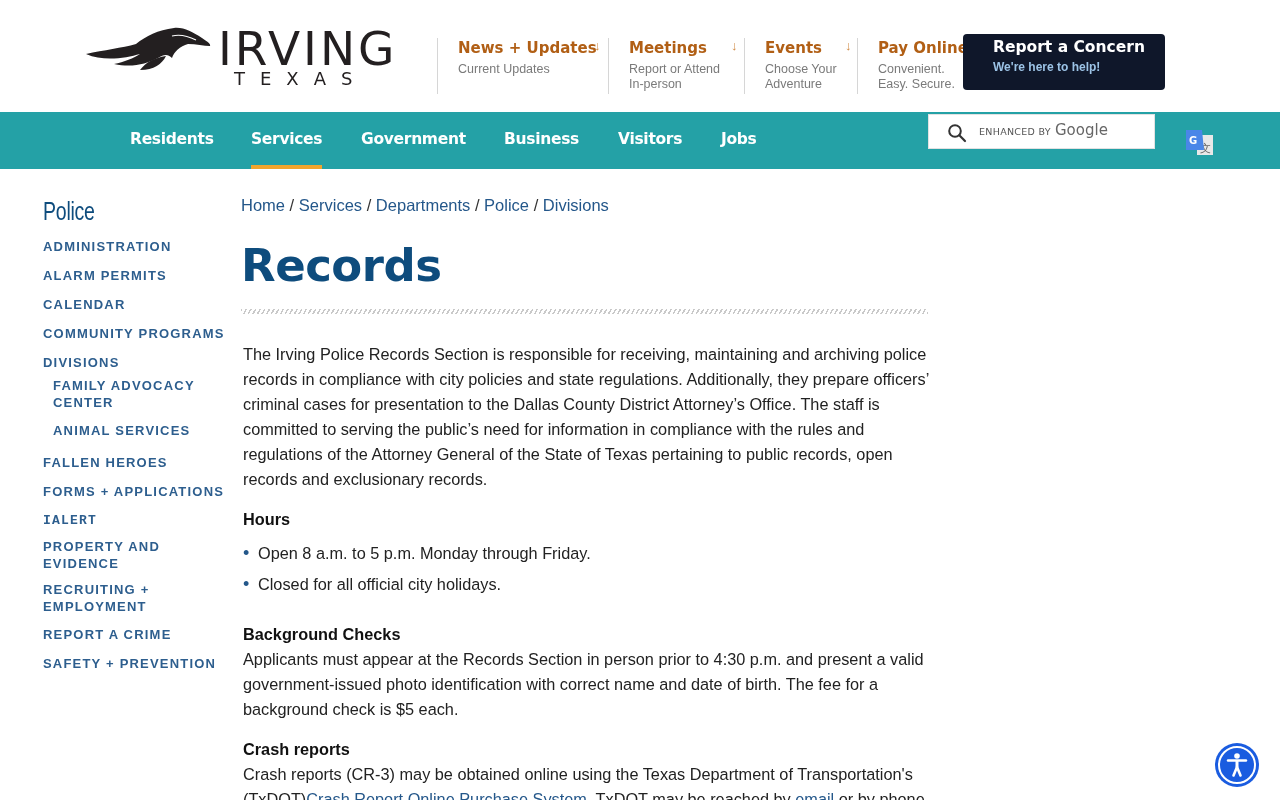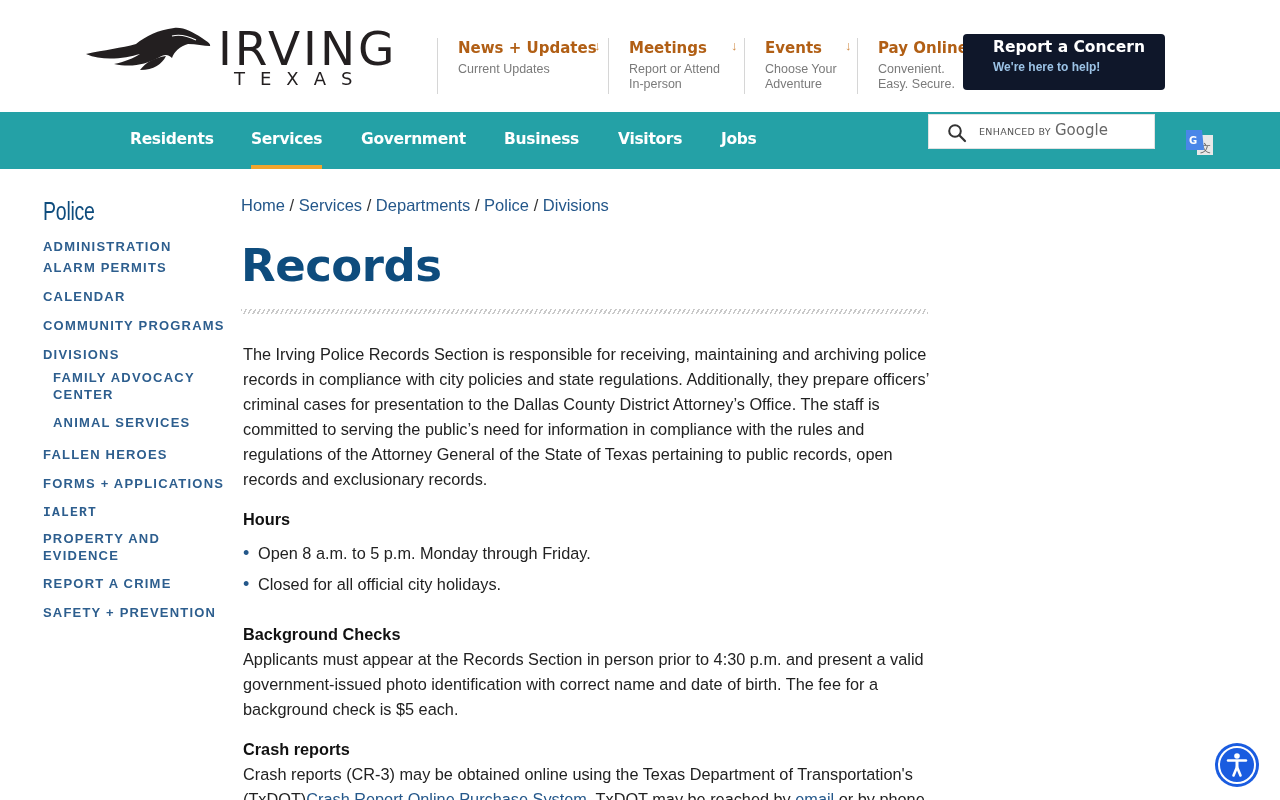--- a/index.html
+++ b/index.html
@@ -128,30 +128,31 @@
 <svg class="translate-icon" viewBox="0 0 28 26">
   <rect x="11" y="5" width="16" height="20" fill="#e8e8e8"></rect>
   <text x="14" y="22" font-size="11" fill="#666" font-family="DejaVu Sans, sans-serif">文</text>
   <path d="M0 0 H16 L18 20 H0 Z" fill="#4a86e8"></path>
   <text x="3" y="14" font-size="10" font-weight="bold" fill="#fff" font-family="DejaVu Sans, sans-serif">G</text>
 </svg>
 
 <aside class="sidebar">
   <div class="sidebar-title">Police</div>
   <a class="side-item" style="margin-top:0;">ADMINISTRATION</a>
-  <a class="side-item" style="margin-top:4px;">ALARM PERMITS</a>
+  <a class="side-item" style="margin-top:12px;">ALARM PERMITS</a>
   <a class="side-item" style="margin-top:12px;">CALENDAR</a>
   <a class="side-item" style="margin-top:12px;">COMMUNITY PROGRAMS</a>
   <a class="side-item" style="margin-top:12px;">DIVISIONS</a>
   <a class="side-item sub" style="margin-top:6px;">FAMILY ADVOCACY CENTER</a>
   <a class="side-item sub" style="margin-top:11px;">ANIMAL SERVICES</a>
   <a class="side-item" style="margin-top:15px;">FALLEN HEROES</a>
   <a class="side-item" style="margin-top:12px;">FORMS + APPLICATIONS</a>
   <a class="side-item" style="margin-top:12px;font-family:Liberation Mono, monospace;">IALERT</a>
   <a class="side-item" style="margin-top:9px;">PROPERTY AND EVIDENCE</a>
+  <a class="side-item" style="margin-top:9px;">RECRUITING + EMPLOYMENT</a>
   <a class="side-item" style="margin-top:11px;">REPORT A CRIME</a>
   <a class="side-item" style="margin-top:12px;">SAFETY + PREVENTION</a>
 </aside>
 
 <main class="main">
   <div class="breadcrumb">
     <a>Home</a>
     <span>/</span>
     <a>Services</a>
     <span>/</span>

